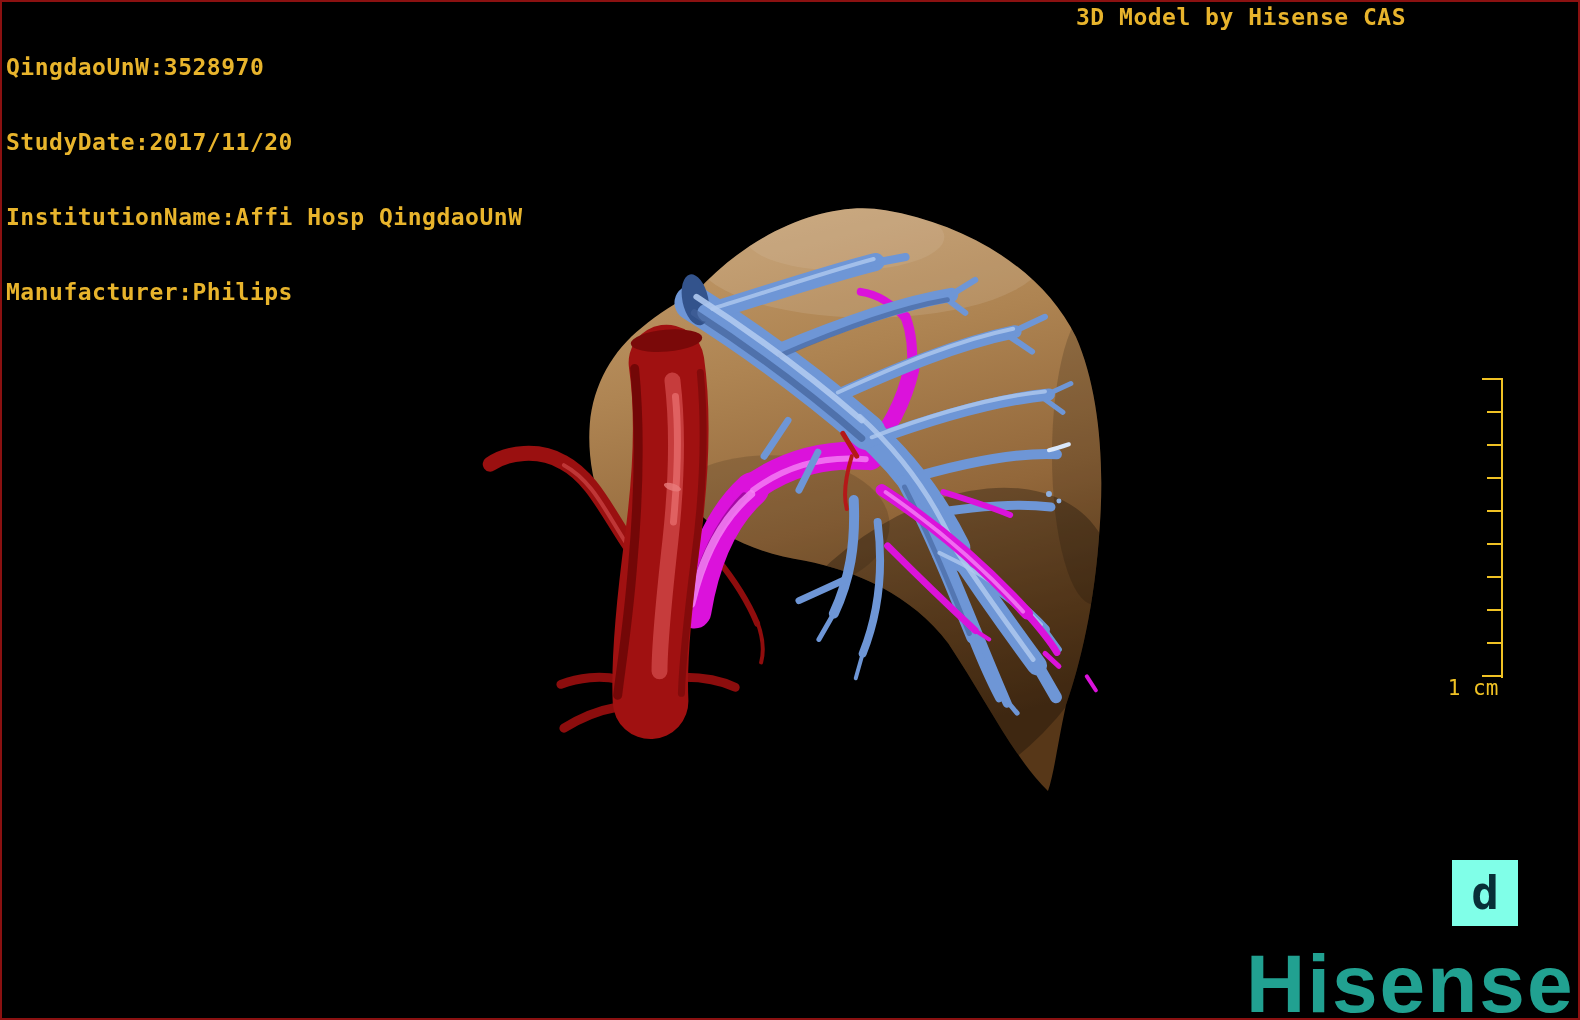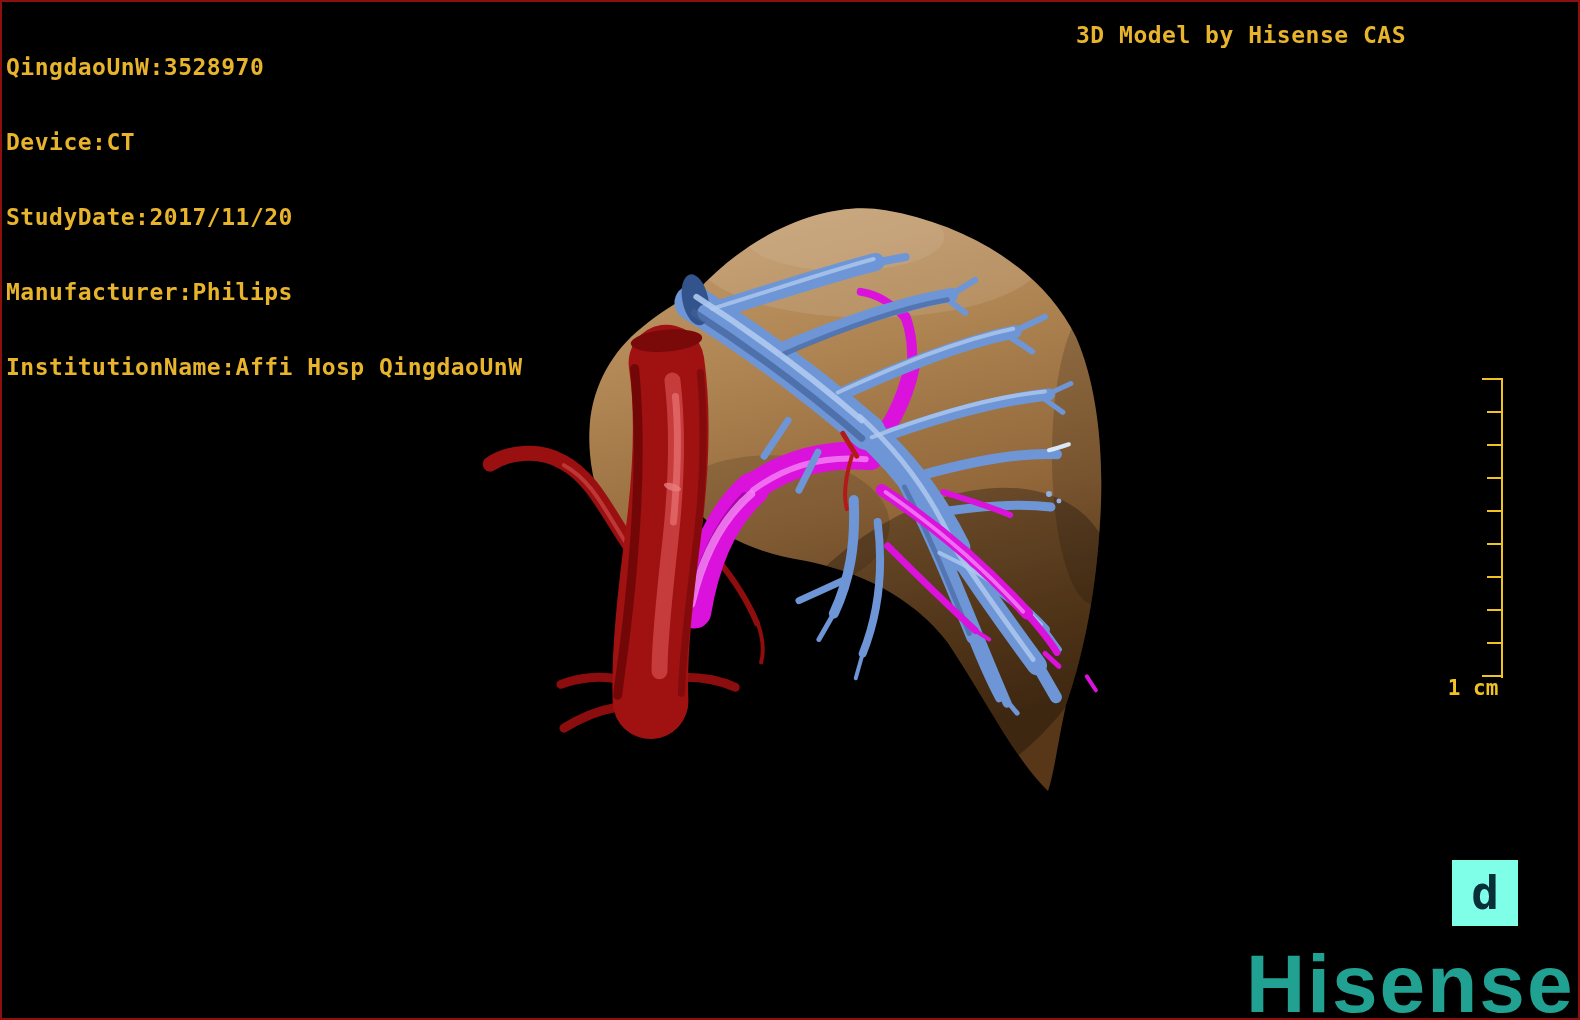--- a/index.html
+++ b/index.html
@@ -16,30 +16,30 @@
   .yellow-text{
     position:absolute;
     color:var(--text-yellow,#E8B42C);
     font-size:23px;
     font-weight:bold;
     line-height:25px;
     white-space:pre;
     letter-spacing:0.5px;
   }
   .patient-info{top:3px;left:4px;}
-  .watermark-title{top:21px;left:1074px;}
+  .watermark-title{top:3px;left:1074px;}
   .volume-readout{top:975px;left:4px;}
   .scalebar{position:absolute;left:1478px;top:376px;width:23px;height:300px;}
   .sb-line{position:absolute;right:0;top:0;width:2px;height:100%;background:var(--scale-yellow,#F0C224);}
   .sb-tick{position:absolute;right:1px;width:15px;height:2px;background:var(--scale-yellow,#F0C224);}
   .sb-tick.long{width:20px;}
   .scale-label{
     position:absolute;left:1436px;top:674px;width:70px;
     text-align:center;color:var(--scale-yellow,#F0C224);
-    font-size:21px;font-weight:bold;
+    font-size:21px;font-weight:normal;
   }
   .d-icon{
     position:absolute;left:1450px;top:858px;width:66px;height:66px;
     background:var(--icon-cyan,#80FFE8);
     color:var(--icon-glyph,#083038);
     display:flex;align-items:center;justify-content:center;
     font-size:46px;font-weight:bold;line-height:1;
   }
   .brand{
     position:absolute;left:1244px;top:941px;
@@ -144,24 +144,23 @@
       <path d="M 634,368 C 640,430 638,498 632,566 C 627,628 620,670 617,696" stroke="#6B0606" stroke-width="9" opacity="0.85"></path>
       <path d="M 700,372 C 706,438 702,500 694,560 C 687,616 682,662 681,694" stroke="#700808" stroke-width="7" opacity="0.6"></path>
       <path d="M 672,380 C 678,430 676,484 670,540 C 664,594 659,640 659,672" stroke="#CC4444" stroke-width="16" opacity="0.85"></path>
       <path d="M 675,396 C 679,438 677,478 673,522" stroke="#E66A6A" stroke-width="7" opacity="0.8"></path>
       <ellipse cx="672" cy="487" rx="9" ry="3.5" fill="#E87C7C" opacity="0.8" transform="rotate(18 672 487)"></ellipse>
     </g>
   </svg>
 
   <div class="yellow-text patient-info">
     <div>QingdaoUnW:3528970</div>
-    <div>Device:CT</div>
     <div>StudyDate:2017/11/20</div>
+    <div>InstitutionName:Affi Hosp QingdaoUnW</div>
     <div>Manufacturer:Philips</div>
-    <div>InstitutionName:Affi Hosp QingdaoUnW</div>
   </div>
 
   <div class="yellow-text watermark-title">3D Model by Hisense CAS</div>
 
 
   <div class="scalebar">
     <div class="sb-line"></div>
     <div class="sb-tick long" style="top:0;"></div>
     <div class="sb-tick" style="top:33px;"></div>
     <div class="sb-tick" style="top:66px;"></div>

